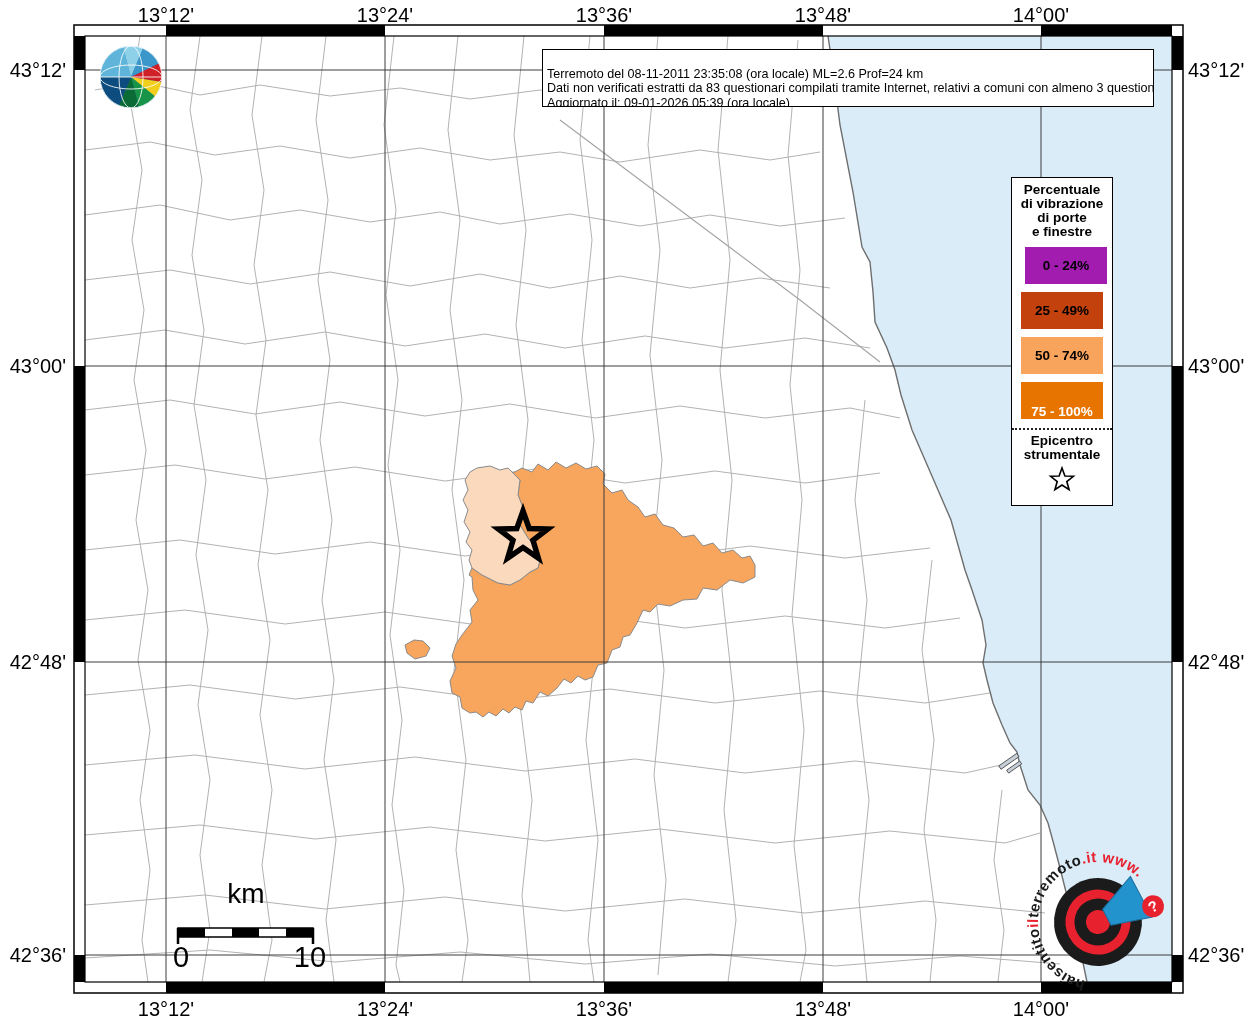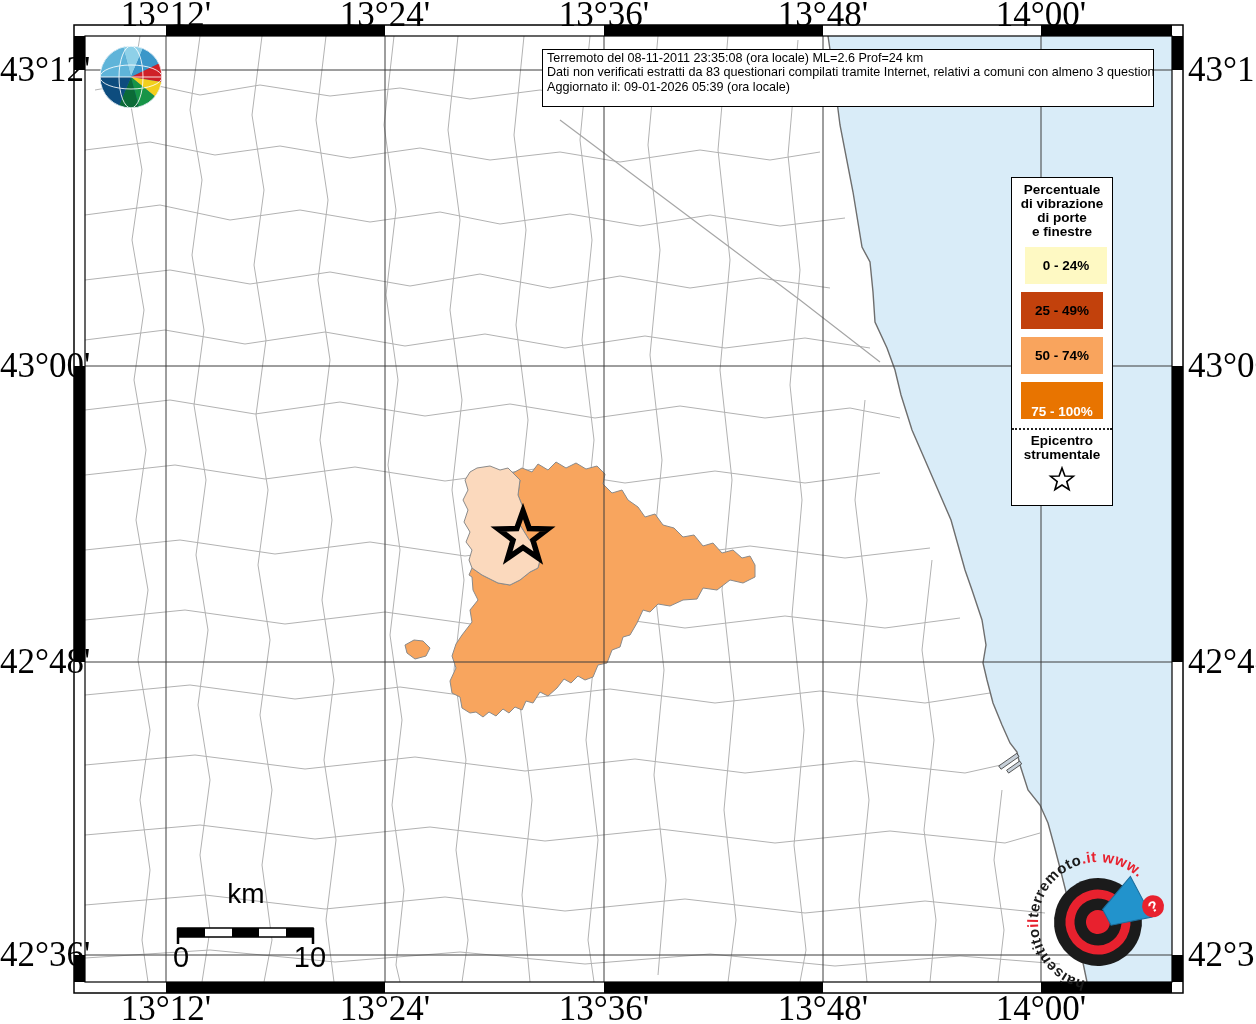--- a/index.html
+++ b/index.html
@@ -1,30 +1,30 @@
 <!DOCTYPE html>
 <html><head>
 <meta charset="utf-8">
 <style>
   html,body{margin:0;padding:0;}
   body{
     width:1256px;height:1024px;position:relative;overflow:hidden;
     background:#ffffff;font-family:"Liberation Sans",sans-serif;color:#000;
   }
   #map-svg{position:absolute;left:0;top:0;}
-  .axis-label{position:absolute;font-size:35px;line-height:30px;white-space:nowrap;font-family:Liberation Serif, serif;}
+  .axis-label{position:absolute;font-size:20px;line-height:30px;white-space:nowrap;}
   .axis-top{top:0;transform:translateX(-50%);}
   .axis-bottom{top:994px;transform:translateX(-50%);}
   .axis-left{left:0;width:66px;text-align:right;}
   .axis-right{left:1188px;text-align:left;}
   
   .title-box{
     position:absolute;left:542px;top:49px;width:612px;height:58px;
     background:#fff;border:1px solid #000;box-sizing:border-box;
-    font-size:12.6px;line-height:14.4px;padding:1px 4px;white-space:nowrap;overflow:hidden;
+    font-size:12.6px;line-height:14.4px;padding:17px 4px;white-space:nowrap;overflow:hidden;
   }
   
   .ingv{position:absolute;left:98px;top:44px;width:300px;height:72px;}
   .ingv-text{position:absolute;left:70px;top:15px;font-weight:bold;font-size:11.5px;
     line-height:14px;color:#8f8f8f;letter-spacing:0px;white-space:nowrap;}
   
   .legend{
     position:absolute;left:1011px;top:177px;width:102px;height:329px;
     background:#fff;border:1.5px solid #000;box-sizing:border-box;text-align:center;
   }
@@ -195,21 +195,21 @@
   <div>Aggiornato il: 09-01-2026 05:39 (ora locale)</div>
 </div>
 
 <div class="legend">
   <div class="legend-title">
     <div>Percentuale</div>
     <div>di vibrazione</div>
     <div>di porte</div>
     <div>e finestre</div>
   </div>
-  <div class="legend-swatch" style="background: #fef9c3; margin-left: 13px;">
+  <div class="legend-swatch" style="background: #a21caf; margin-left: 13px;">
     <span>0 - 24%</span>
   </div>
   <div class="legend-swatch" style="background: #c2410c;">
     <span>25 - 49%</span>
   </div>
   <div class="legend-swatch" style="background: rgb(249, 164, 93); justify-content: center;">
     <span>50 - 74%</span>
   </div>
   <div class="legend-swatch white-text" style="background: rgb(232, 116, 0);">
     <span>75 - 100%</span>

